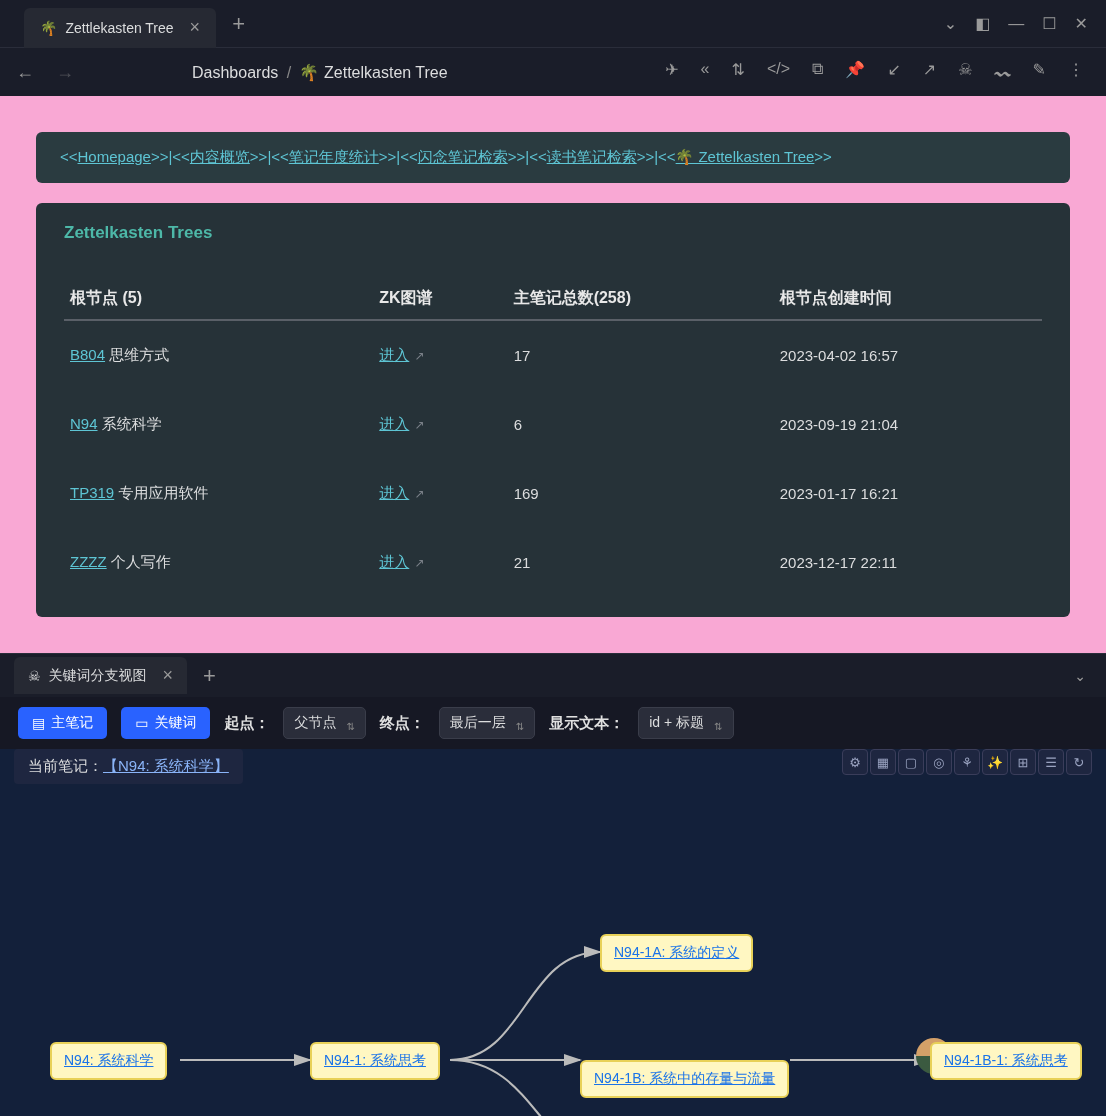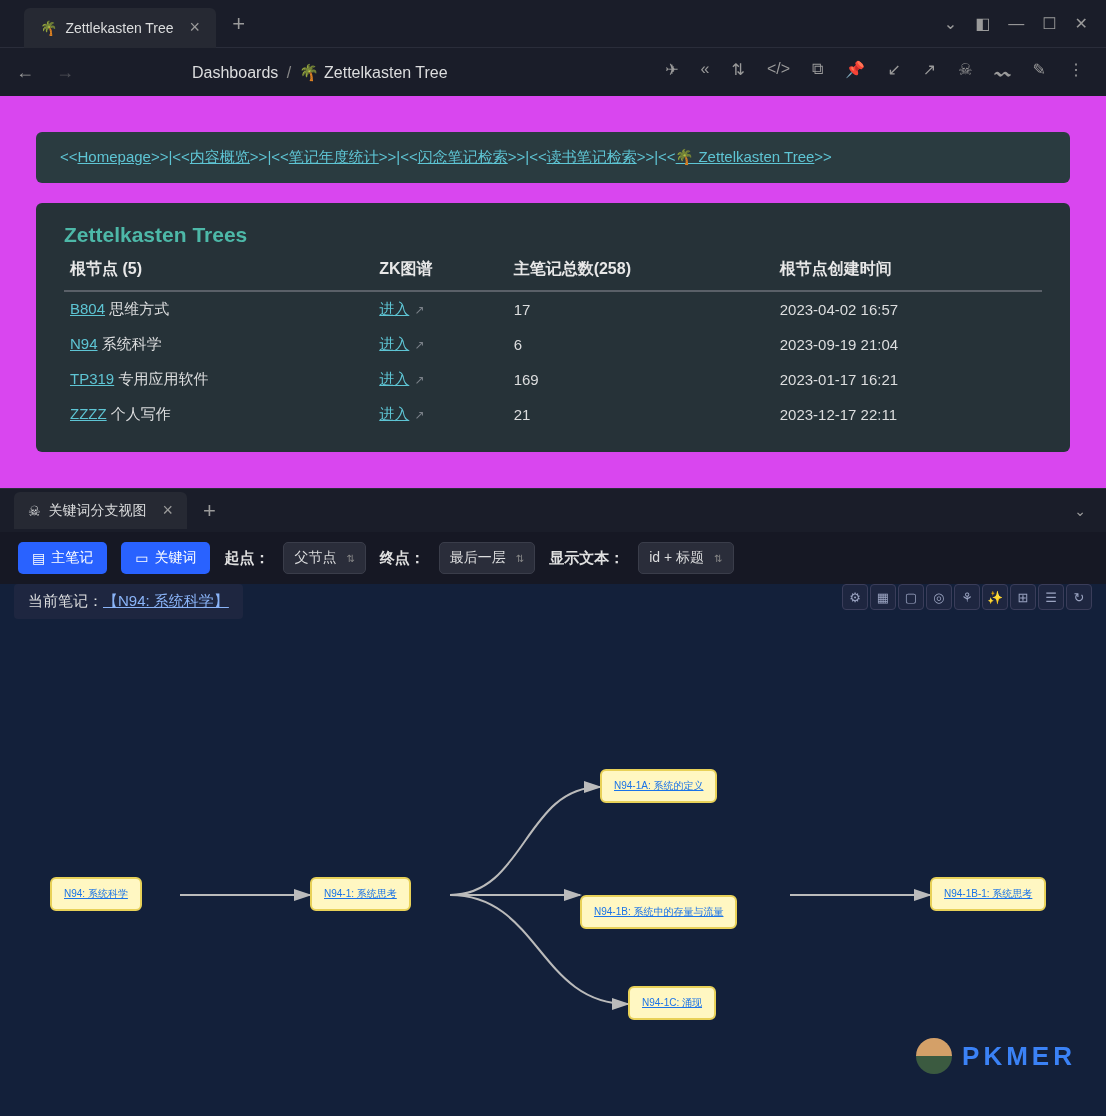--- a/index.html
+++ b/index.html
@@ -43,49 +43,49 @@
   padding: 0 12px;
   gap: 14px;
   color: #9a9a9a;
 }
 .nav-arrow { cursor: pointer; font-size: 18px; padding: 4px; }
 .breadcrumb { margin-left: 100px; color: #dcddde; font-size: 16px; }
 .nav-icons { margin-left: auto; display: flex; gap: 22px; padding-right: 10px; }
 .nav-icons span { cursor: pointer; font-size: 16px; color: #9a9a9a;}
 .content-top {
   padding: 16px;
-  background: #d946ef;
+  background: #f9a8d4;
 }
 .nav-links-box {
   background: #2a3b40;
   border-radius: 6px;
   padding: 16px 24px;
   color: #5ec5d4;
   font-size: 15px;
   margin: 20px;
 }
 .nav-links-box a { color: #5ec5d4; text-decoration: underline; cursor: pointer; }
 .trees-box {
   background: #263238;
   border-radius: 6px;
   padding: 20px 28px;
   margin: 0 20px 20px 20px;
 }
-.trees-title { color: #4db8a8; font-size: 21px; font-weight: 600; margin-bottom: 2px; }
+.trees-title { color: #4db8a8; font-size: 17px; font-weight: 600; margin-bottom: 35px; }
 .trees-table { width: 100%; border-collapse: collapse; }
 .trees-table th {
   text-align: left;
   padding: 10px 6px;
   font-size: 16px;
   font-weight: 700;
   color: #e8e8e8;
   border-bottom: 2px solid #5a6068;
 }
 .trees-table td {
-  padding: 8px 6px;
+  padding: 25px 6px;
   font-size: 15px;
   color: #dcddde;
 }
 .link-und { color: #5ec5d4; text-decoration: underline; cursor: pointer; }
 .ext-icon { color: #7a8088; margin-left: 2px; font-size: 12px; }
 .lower-tab-strip {
   height: 44px;
   display: flex;
   align-items: center;
   padding: 0 14px;
@@ -120,21 +120,21 @@
 }
 .ctrl-label { color: #e0e0e0; font-weight: 700; font-size: 15px; }
 .select-box {
   background: #2a2d3a;
   border: 1px solid #3a3d4a;
   border-radius: 5px;
   padding: 6px 10px;
   color: #dcddde;
   font-size: 14px;
   display: flex;
-  align-items: center;
+  align-items: flex-end;
   gap: 10px;
   cursor: pointer;
 }
 .caret { color: #888; font-size: 10px; }
 .current-note-bar {
   background: #1e2640;
   padding: 8px 14px;
   font-size: 15px;
   display: flex;
   align-items: center;
@@ -163,21 +163,21 @@
   flex: 1;
   background: #13203a;
   overflow: hidden;
 }
 .node {
   position: absolute;
   background: #fff7c2;
   border: 2px solid #e8d158;
   border-radius: 6px;
   padding: 8px 12px;
-  font-size: 10px;
+  font-size: 14px;
 }
 .node a { color: #1a73e8; text-decoration: underline; cursor: pointer; }
 svg.edges { position: absolute; top: 0; left: 0; width: 100%; height: 100%; pointer-events: none; }
 .watermark {
   position: absolute;
   right: 30px;
   bottom: 42px;
   display: flex;
   align-items: center;
   gap: 10px;

